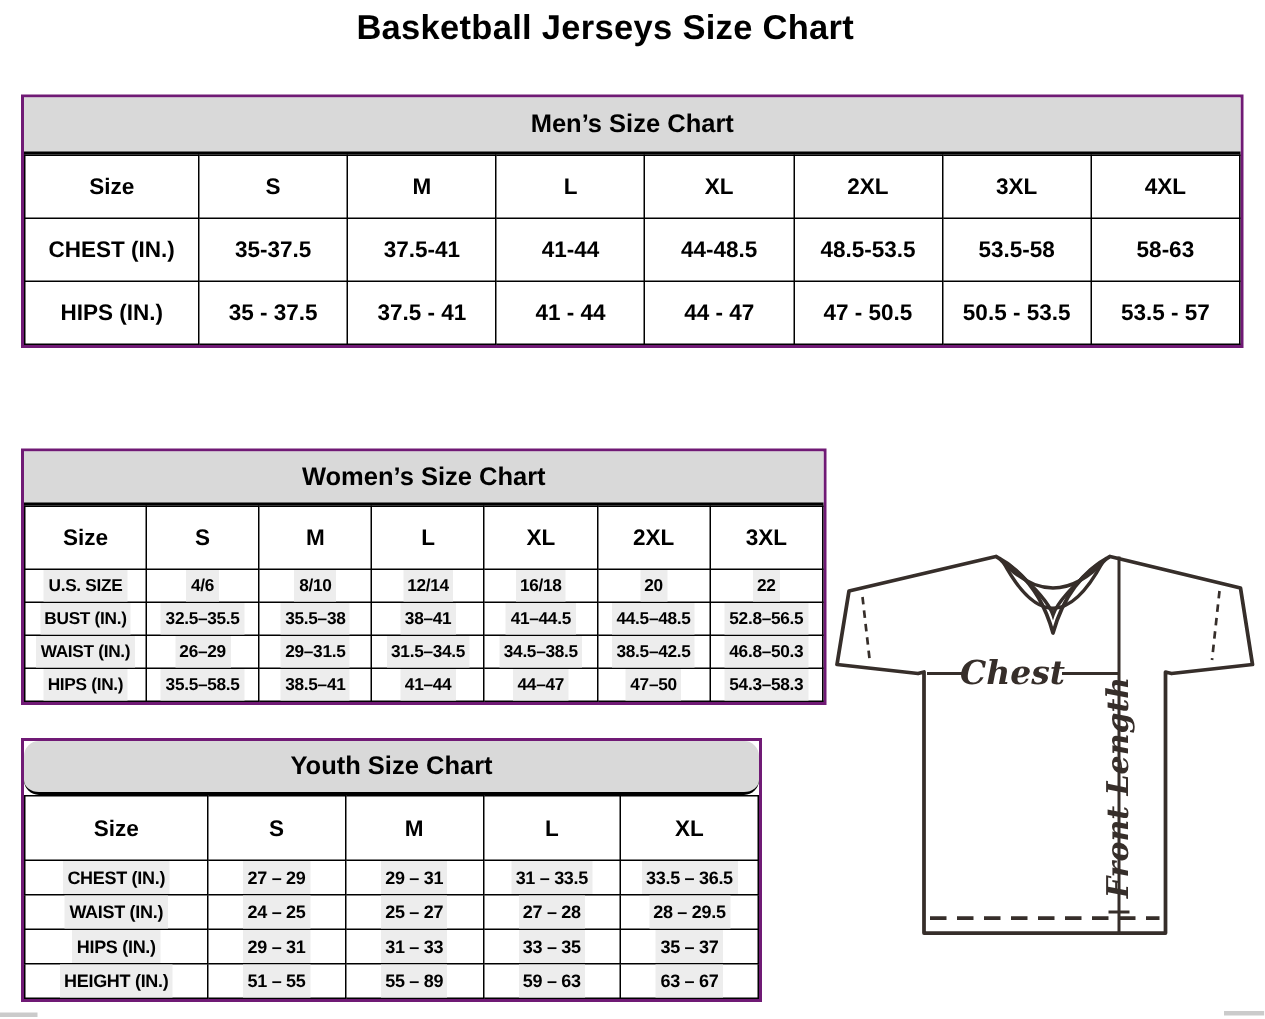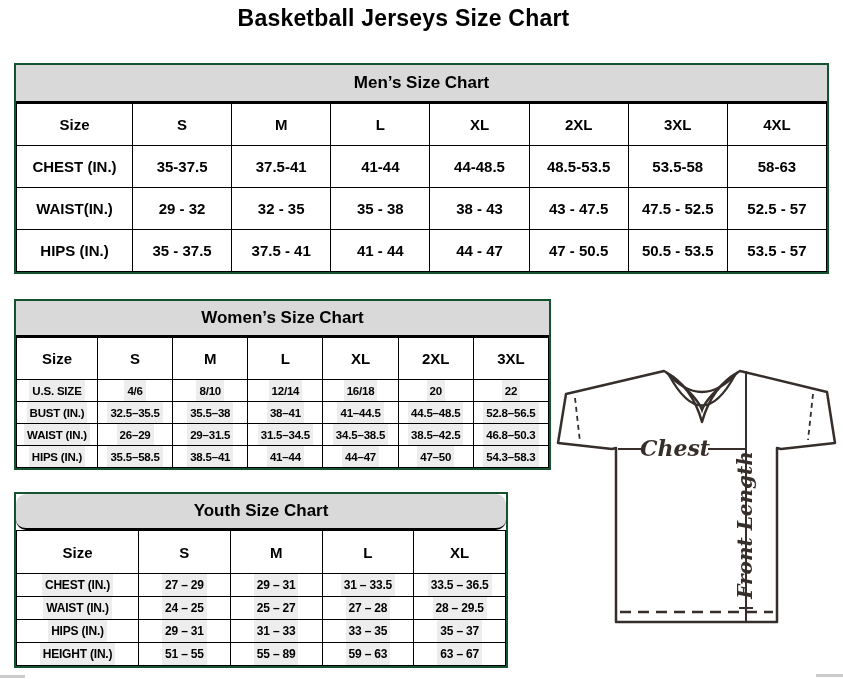--- a/index.html
+++ b/index.html
@@ -1,20 +1,20 @@
 <!DOCTYPE html>
 <html><head>
 <meta charset="utf-8">
 <style>
   html,body{margin:0;padding:0;background:#fff;}
   #screen{position:relative;width:843px;height:679px;background:#ffffff;overflow:hidden;
           font-family:"Liberation Sans",sans-serif;color:#000;}
   .page-title{position:absolute;left:0;top:5px;width:807px;text-align:center;
               font-size:23px;font-weight:bold;letter-spacing:0.2px;}
-  .size-table{position:absolute;border:2px solid #14532d;background:#fff;box-sizing:border-box;}
+  .size-table{position:absolute;border:2px solid #701a75;background:#fff;box-sizing:border-box;}
   .band{border-bottom:2px solid #000;background:#d9d9d9;display:flex;align-items:center;
         justify-content:center;font-weight:bold;font-size:17px;}
   .size-table table{width:100%;border-collapse:collapse;table-layout:fixed;}
   .size-table th,.size-table td{border:1.5px solid #000;text-align:center;vertical-align:middle;
         font-weight:bold;padding:0;overflow:hidden;white-space:nowrap;}
   
   .mens{left:14px;top:63px;width:815px;}
   .mens .band{height:36px;}
   .mens th,.mens td{height:41px;font-size:15px;}
   .mens th:first-child{width:115px;}
@@ -66,30 +66,20 @@
             <td>CHEST (IN.)</td>
             <td>35-37.5</td>
             <td>37.5-41</td>
             <td>41-44</td>
             <td>44-48.5</td>
             <td>48.5-53.5</td>
             <td>53.5-58</td>
             <td>58-63</td>
           </tr>
           <tr>
-            <td>WAIST(IN.)</td>
-            <td>29 - 32</td>
-            <td>32 - 35</td>
-            <td>35 - 38</td>
-            <td>38 - 43</td>
-            <td>43 - 47.5</td>
-            <td>47.5 - 52.5</td>
-            <td>52.5 - 57</td>
-          </tr>
-          <tr>
             <td>HIPS (IN.)</td>
             <td>35 - 37.5</td>
             <td>37.5 - 41</td>
             <td>41 - 44</td>
             <td>44 - 47</td>
             <td>47 - 50.5</td>
             <td>50.5 - 53.5</td>
             <td>53.5 - 57</td>
           </tr>
         </tbody>

